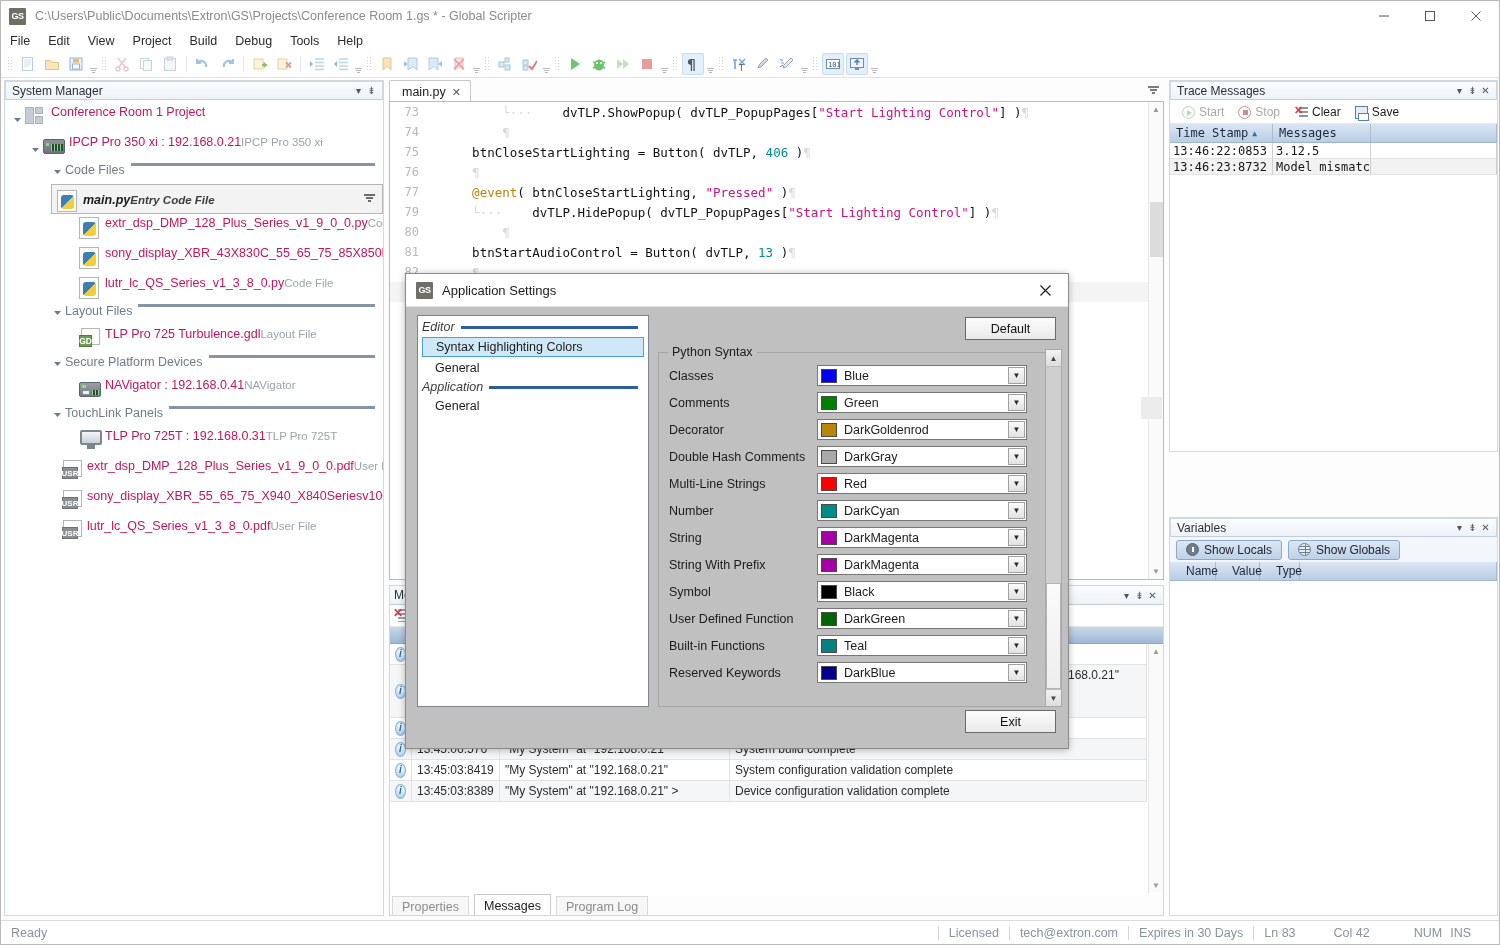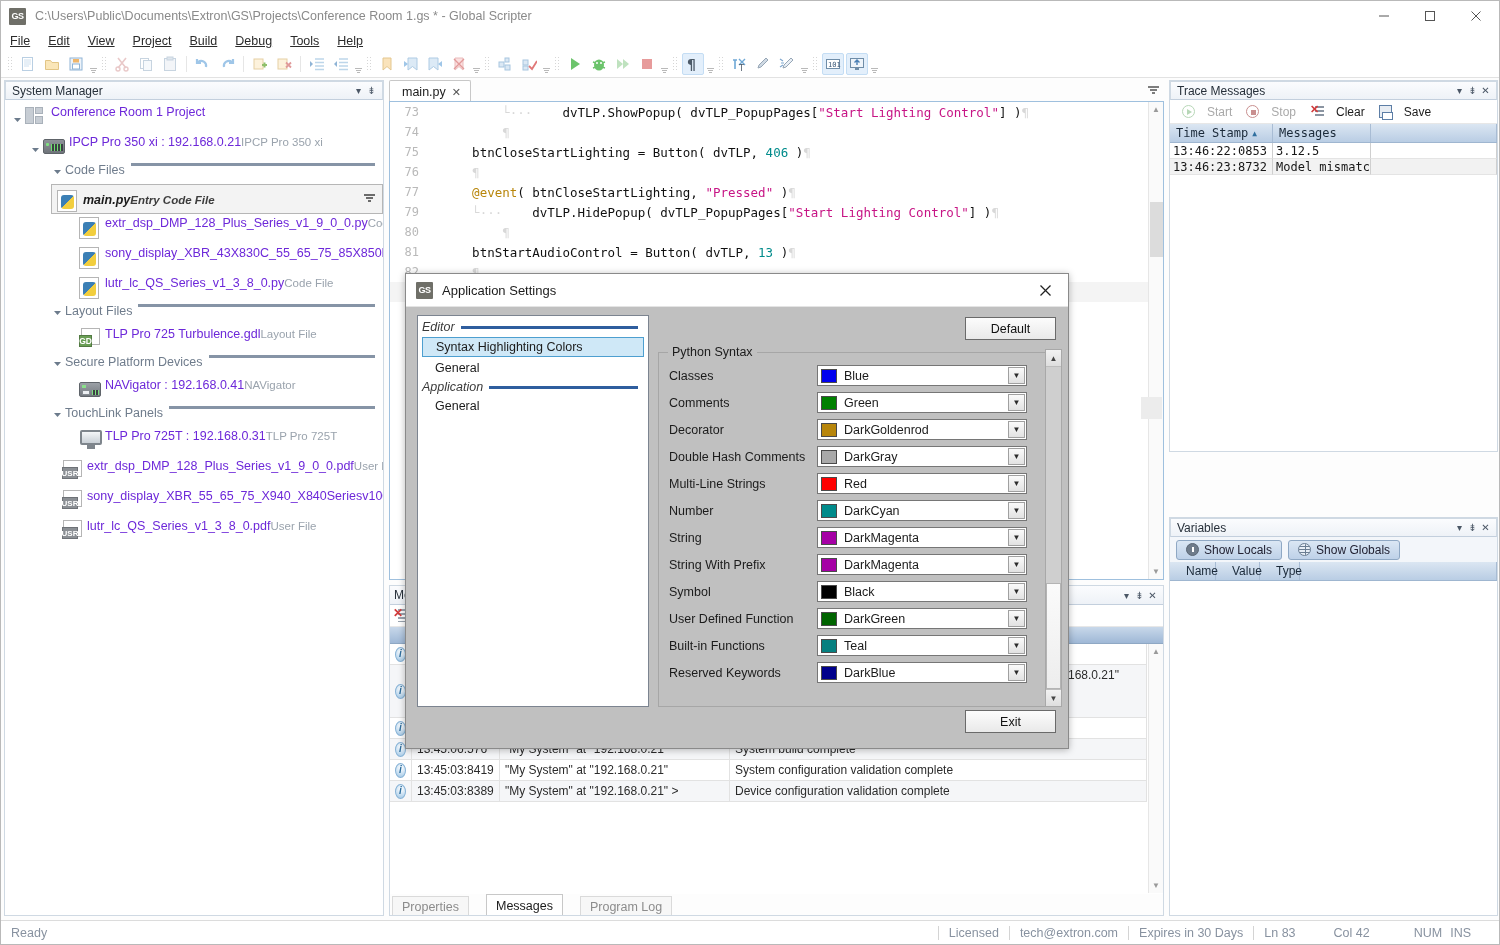--- a/index.html
+++ b/index.html
@@ -18,21 +18,21 @@
   .titlebar { position:absolute; left:0; top:0; width:100%; height:30px; background:#ffffff; display:flex; align-items:center; }
   .gs-logo { width:17px; height:17px; margin-left:8px; background:#6f6f68; color:#fff; font-size:9px; font-weight:bold;
              display:flex; align-items:center; justify-content:center; border-radius:1px; letter-spacing:-.5px;}
   .title-text { margin-left:9px; font-size:12.5px; color:#8a8a8a; white-space:nowrap; }
   .win-btns { position:absolute; right:0; top:0; height:30px; display:flex; }
   .win-btn { width:46px; height:30px; display:flex; align-items:center; justify-content:center; color:#555; font-size:13px;}
   .win-btn svg { display:block; }
 
   
   .menubar { position:absolute; left:0; top:30px; width:100%; height:20px; display:flex; align-items:center; background:#fff; }
-  .menu-item { padding:2px 9px; font-size:12.5px; color:#2b2b2b;text-decoration:underline; }
+  .menu-item { padding:2px 9px; font-size:12.5px; color:#2b2b2b; }
 
   
   .toolbar { position:absolute; left:0; top:50px; width:100%; height:27px; background:#fff; border-bottom:1px solid #e2e2e2;
              display:flex; align-items:center; padding-left:4px; }
   .tb-grip { width:7px; height:16px; margin:0 2px;
              background-image:radial-gradient(#cfcfcf 35%, transparent 36%);
              background-size:3px 3px; opacity:.85; }
   .tb-btn { width:22px; height:22px; margin:0 1px; display:flex; align-items:center; justify-content:center; border-radius:2px; }
   .tb-btn.active { background:#e3effb; border:1px solid #c4ddf4; }
   .tb-sep { width:1px; height:16px; background:#e6e6e6; margin:0 4px; }
@@ -50,21 +50,21 @@
 
   
   #sysmgr { position:absolute; left:3px; top:79px; width:380px; height:836px; background:#fff; border:1px solid #cfd9e3; }
   #sysmgr .body { position:absolute; left:0; top:19px; right:0; bottom:0; overflow:hidden; background:#fff; padding-top:3px;}
   .tr { display:flex; align-items:flex-start; height:30px; padding-top:2px; position:relative; }
   .tr.sel { background:#f3f3f3; border:1px solid #b6b6b6; margin-left:46px; margin-right:2px; width:332px;align-items:center; }
   .tw { width:16px; height:16px; flex:0 0 16px; display:flex; align-items:center; justify-content:center; margin-top:6px; }
   .tw svg { display:block; }
   .tnode-ico { width:22px; height:22px; flex:0 0 22px; margin-right:4px; margin-top:1px; position:relative; }
   .tlabel { line-height:13px; padding-top:1px; }
-  .tlabel .l1 { font-size:12.5px; color:#6d28d9; white-space:nowrap; }
+  .tlabel .l1 { font-size:12.5px; color:#be185d; white-space:nowrap; }
   .tlabel .l2 { font-size:11.5px; color:#9aa3ad; margin-top:2px; white-space:nowrap; }
   .tr.sel .tlabel .l1 { font-weight:bold; font-style:italic; color:#1b1b1b; }
   .tr.sel .tlabel .l2 { font-weight:bold; font-style:italic; color:#3d3d3d; }
   .grp { display:flex; align-items:flex-start; height:21px; }
   .grp .gname { font-size:12.5px; color:#6f7c8c; white-space:nowrap; padding-right:6px;}
   .grp .gline { height:3px; background:#8694a6; flex:1; margin-right:8px; }
 
   
   .ico-proj{width:22px;height:20px;position:relative}
   .ico-proj i{position:absolute;background:#c7cdd4;border:1px solid #a9b1ba}
@@ -128,21 +128,21 @@
   .k-pln{color:#111}
   .k-ws{color:#d8d8d8}
   .vsb { position:absolute; right:0; top:0; width:15px; bottom:0; background:#fafafa; border-left:1px solid #e6e6e6;}
   .vsb .arw{height:15px;display:flex;align-items:center;justify-content:center;color:#9a9a9a;font-size:8px}
   .vsb .thumb{position:absolute;left:1px;width:13px;background:#dcdcdc}
 
   
   #trace { position:absolute; left:1168px; top:79px; width:329px; height:372px; background:#fff; border:1px solid #cfd9e3;}
   #trace .body{position:absolute;left:0;top:19px;right:0;bottom:0;background:#fff;}
   .trace-tb{height:24px;display:flex;align-items:center;gap:2px;padding:0 6px;background:#fff;border-bottom:1px solid #e7e7e7}
-  .tbtn{display:flex;align-items:center;gap:12px;padding:2px 6px;font-size:12px;border-radius:2px;}
+  .tbtn{display:flex;align-items:flex-end;gap:4px;padding:2px 6px;font-size:12px;border-radius:2px;}
   .tbtn.dis{color:#a9a9a9}
   .ic-play{width:13px;height:13px;border:1.5px solid #b7d7b7;border-radius:50%;position:relative}
   .ic-play:after{content:"";position:absolute;left:4px;top:3px;border-left:5px solid #b7d7b7;border-top:3px solid transparent;border-bottom:3px solid transparent}
   .ic-stop{width:13px;height:13px;border:1.5px solid #c98f8f;border-radius:50%;position:relative}
   .ic-stop:after{content:"";position:absolute;left:3.5px;top:3.5px;width:5px;height:5px;background:#c98f8f}
   .ic-clear{width:14px;height:13px;position:relative}
   .ic-clear:before{content:"";position:absolute;left:5px;top:1px;width:9px;height:11px;
     background:repeating-linear-gradient(#8b95a2 0 2px,transparent 2px 4px)}
   .ic-clear:after{content:"✕";position:absolute;left:0;top:-2px;color:#d23b3b;font-size:11px;font-weight:bold}
   .ic-save{width:13px;height:13px;background:#e8edf3;border:1.5px solid #5d7ea6;position:relative}
@@ -178,21 +178,21 @@
   .mgrid-head{height:17px;display:flex;background:linear-gradient(#c8d8ea,#9fb8d6);border-bottom:1px solid #8fa8c4}
   .mrow{display:flex;border-bottom:1px solid #e2e2e2;font-size:12px;color:#2b2b2b;background:#fff}
   .mrow.alt{background:#f5f6f8}
   .mcell{padding:2px 5px;border-right:1px solid #e2e2e2;line-height:16px;}
   .mcell.icon{width:22px;flex:0 0 22px;display:flex;align-items:center;justify-content:center;border-right:1px solid #e2e2e2}
   .mcell.ts{width:88px;flex:0 0 88px;white-space:nowrap}
   .mcell.src{width:230px;flex:0 0 230px}
   .mcell.txt{flex:1}
   .ic-info{width:15px;height:15px;border-radius:50%;background:radial-gradient(circle at 5px 4px,#ffffff,#c3dcf0 60%,#9fc4e2);border:1px solid #86b2d6;
      color:#2f6f9f;font-size:10px;font-weight:bold;display:flex;align-items:center;justify-content:center;font-style:italic}
-  .mtabs{position:absolute;left:0;bottom:0;height:21px;display:flex;align-items:flex-end;gap:16px;padding-left:2px;background:#fdfdfd;width:100%}
+  .mtabs{position:absolute;left:0;bottom:0;height:21px;display:flex;align-items:flex-end;gap:4px;padding-left:2px;background:#fdfdfd;width:100%}
   .mtab{height:19px;padding:1px 9px 0;font-size:12.5px;color:#8c8c8c;border:1px solid #dadada;border-bottom:none;background:#f7f7f7;margin-right:1px;display:flex;align-items:center}
   .mtab.on{background:#fff;color:#1b1b1b;height:21px;border-color:#c8c8c8}
 
   
   .statusbar{position:absolute;left:0;bottom:0;width:100%;height:24px;background:#fff;border-top:1px solid #dcdcdc;display:flex;align-items:center;font-size:12.5px;color:#8892a0}
   .sb-left{padding-left:10px;color:#8892a0}
   .sb-right{margin-left:auto;display:flex;align-items:center}
   .sb-seg{padding:0 10px;border-left:1px solid #d4d4d4;color:#8892a0;white-space:nowrap}
   .sb-seg.nb{border-left:none}
 

